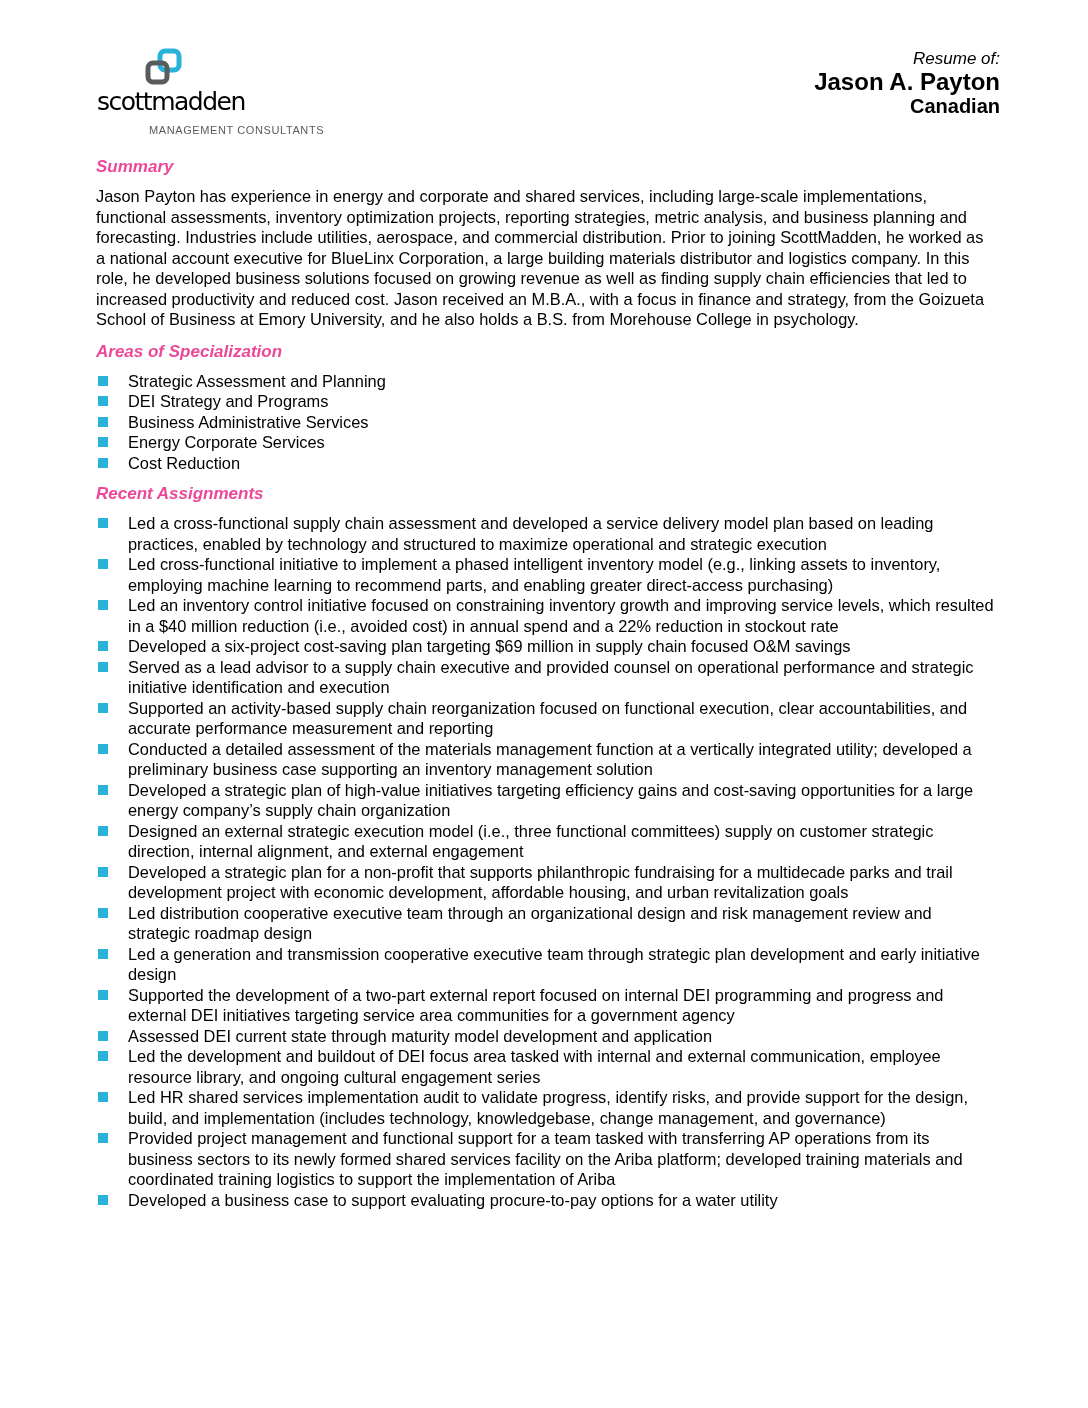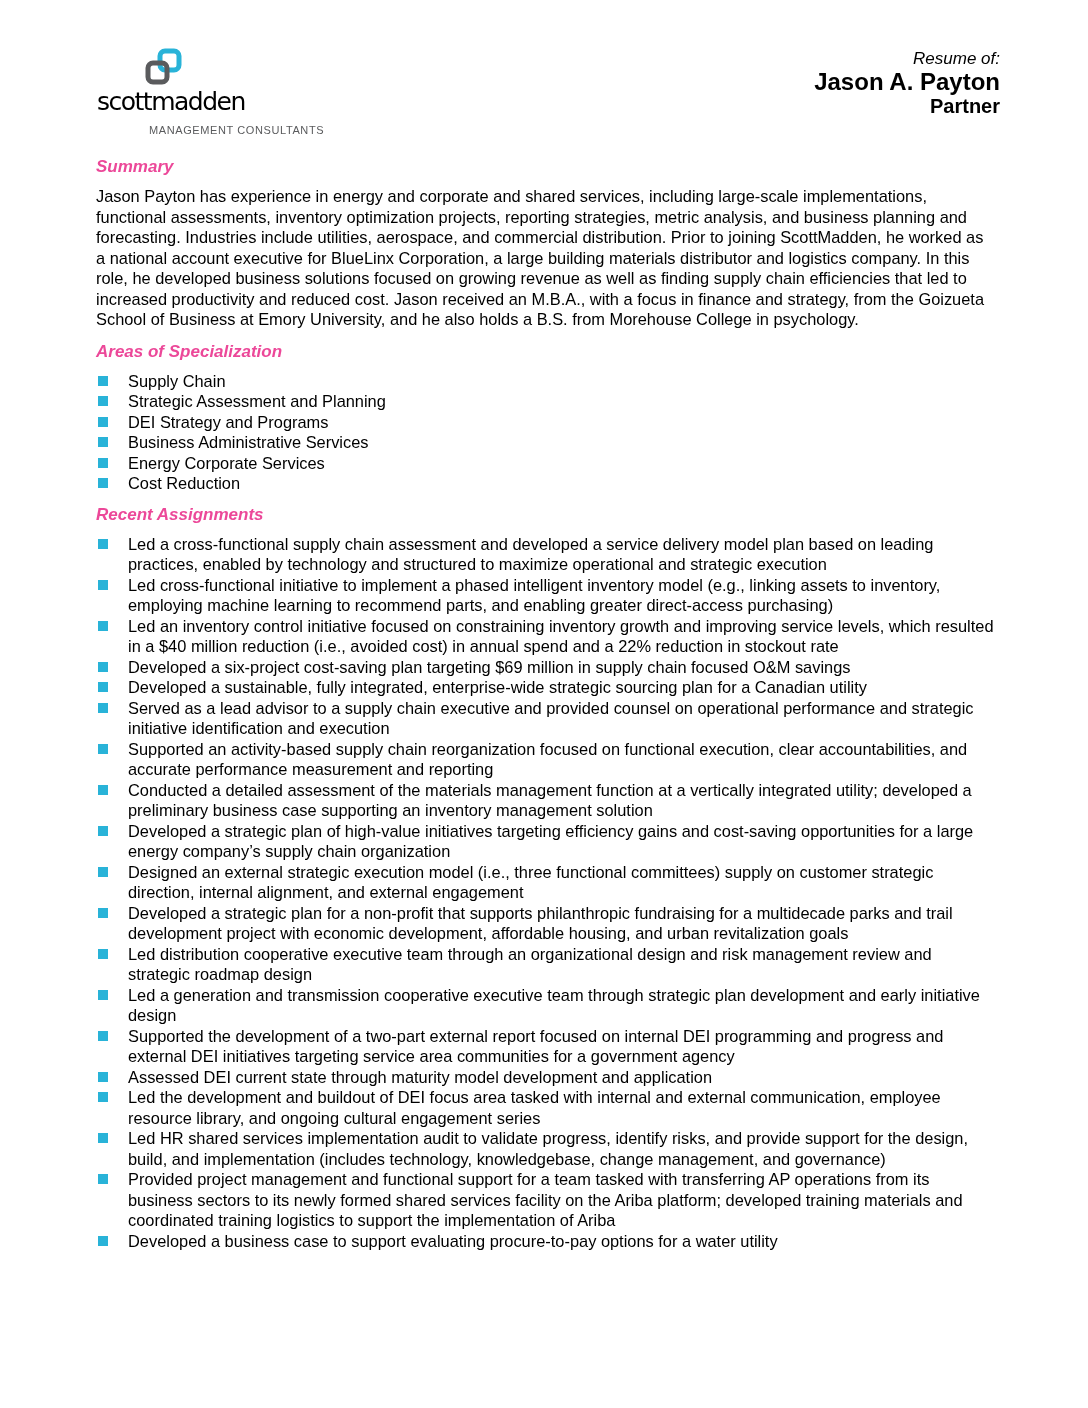--- a/index.html
+++ b/index.html
@@ -50,44 +50,42 @@
     <rect x="17" y="3" width="19" height="19" rx="5" fill="none" stroke="#29b3d8" stroke-width="5"></rect>
     <rect x="5" y="15" width="19" height="19" rx="5" fill="none" stroke="#5a5b5d" stroke-width="5"></rect>
   </svg>
   <div class="logo-word">scottmadden</div>
   <div class="logo-tag">MANAGEMENT CONSULTANTS</div>
 </div>
 
 <div class="header-right">
   <div class="resume-of">Resume of:</div>
   <div class="name">Jason A. Payton</div>
-  <div class="title">Partner</div>
+  <div class="title">Canadian</div>
 </div>
 
 <div class="content">
   <div class="section-heading">Summary</div>
   <p class="summary">Jason Payton has experience in energy and corporate and shared services, including large-scale implementations, functional assessments, inventory optimization projects, reporting strategies, metric analysis, and business planning and forecasting. Industries include utilities, aerospace, and commercial distribution. Prior to joining ScottMadden, he worked as a national account executive for BlueLinx Corporation, a large building materials distributor and logistics company. In this role, he developed business solutions focused on growing revenue as well as finding supply chain efficiencies that led to increased productivity and reduced cost. Jason received an M.B.A., with a focus in finance and strategy, from the Goizueta School of Business at Emory University, and he also holds a B.S. from Morehouse College in psychology.</p>
 
   <div class="section-heading">Areas of Specialization</div>
   <ul class="bullets" id="spec-list">
-      <li><span class="bullet"></span><span>Supply Chain</span></li>
       <li><span class="bullet"></span><span>Strategic Assessment and Planning</span></li>
       <li><span class="bullet"></span><span>DEI Strategy and Programs</span></li>
       <li><span class="bullet"></span><span>Business Administrative Services</span></li>
       <li><span class="bullet"></span><span>Energy Corporate Services</span></li>
       <li><span class="bullet"></span><span>Cost Reduction</span></li>
     </ul>
 
   <div class="section-heading">Recent Assignments</div>
   <ul class="bullets" id="assign-list">
       <li><span class="bullet"></span><span>Led a cross-functional supply chain assessment and developed a service delivery model plan based on leading practices, enabled by technology and structured to maximize operational and strategic execution</span></li>
       <li><span class="bullet"></span><span>Led cross-functional initiative to implement a phased intelligent inventory model (e.g., linking assets to inventory, employing machine learning to recommend parts, and enabling greater direct-access purchasing)</span></li>
       <li><span class="bullet"></span><span>Led an inventory control initiative focused on constraining inventory growth and improving service levels, which resulted in a $40 million reduction (i.e., avoided cost) in annual spend and a 22% reduction in stockout rate</span></li>
       <li><span class="bullet"></span><span>Developed a six-project cost-saving plan targeting $69 million in supply chain focused O&amp;M savings</span></li>
-      <li><span class="bullet"></span><span>Developed a sustainable, fully integrated, enterprise-wide strategic sourcing plan for a Canadian utility</span></li>
       <li><span class="bullet"></span><span>Served as a lead advisor to a supply chain executive and provided counsel on operational performance and strategic initiative identification and execution</span></li>
       <li><span class="bullet"></span><span>Supported an activity-based supply chain reorganization focused on functional execution, clear accountabilities, and accurate performance measurement and reporting</span></li>
       <li><span class="bullet"></span><span>Conducted a detailed assessment of the materials management function at a vertically integrated utility; developed a preliminary business case supporting an inventory management solution</span></li>
       <li><span class="bullet"></span><span>Developed a strategic plan of high-value initiatives targeting efficiency gains and cost-saving opportunities for a large energy company’s supply chain organization</span></li>
       <li><span class="bullet"></span><span>Designed an external strategic execution model (i.e., three functional committees) supply on customer strategic direction, internal alignment, and external engagement</span></li>
       <li><span class="bullet"></span><span>Developed a strategic plan for a non-profit that supports philanthropic fundraising for a multidecade parks and trail development project with economic development, affordable housing, and urban revitalization goals</span></li>
       <li><span class="bullet"></span><span>Led distribution cooperative executive team through an organizational design and risk management review and strategic roadmap design</span></li>
       <li><span class="bullet"></span><span>Led a generation and transmission cooperative executive team through strategic plan development and early initiative design</span></li>
       <li><span class="bullet"></span><span>Supported the development of a two-part external report focused on internal DEI programming and progress and external DEI initiatives targeting service area communities for a government agency</span></li>
       <li><span class="bullet"></span><span>Assessed DEI current state through maturity model development and application</span></li>

